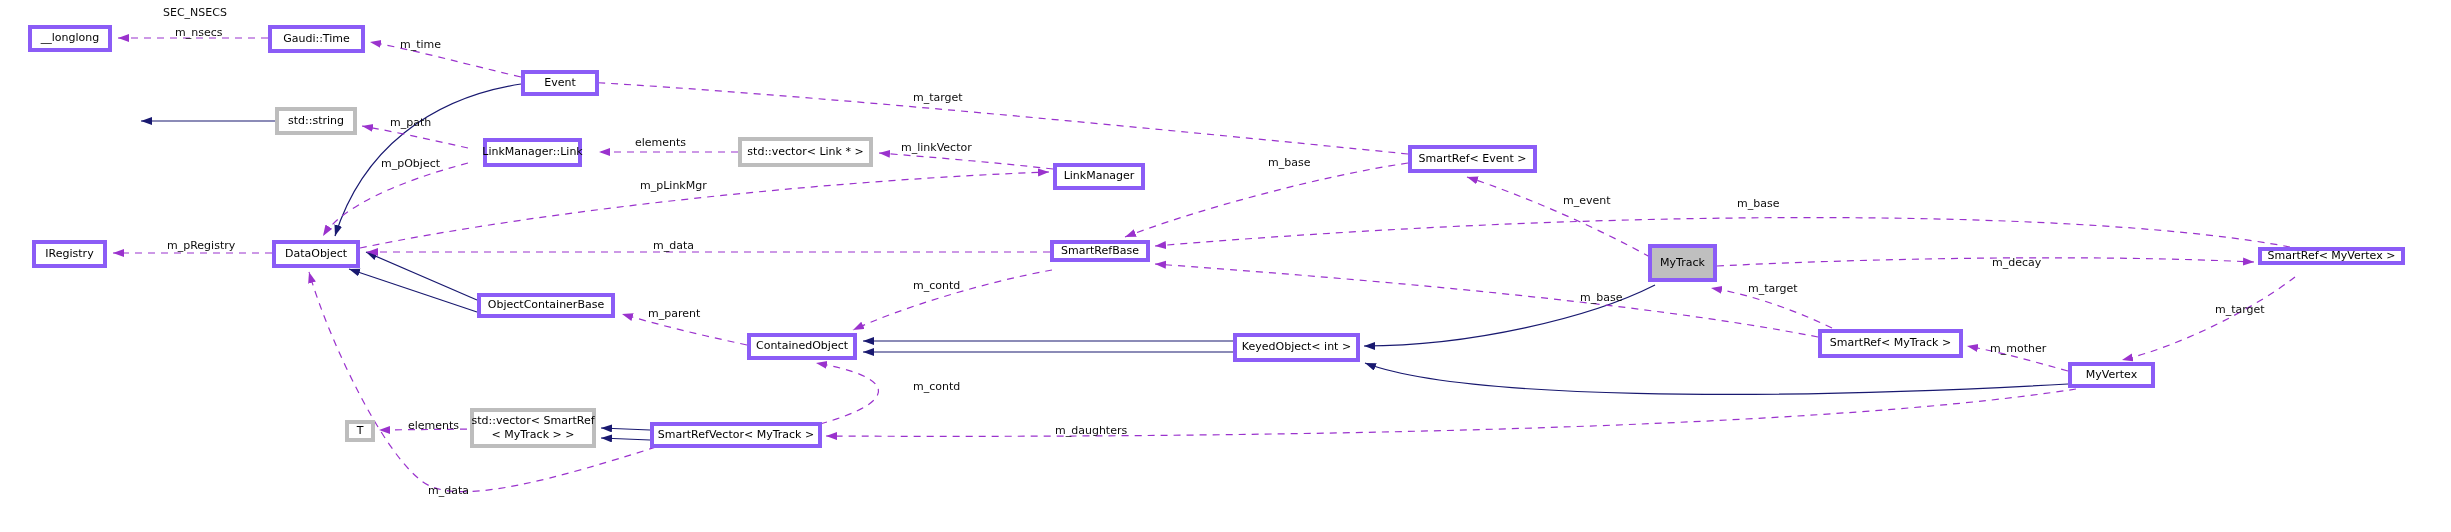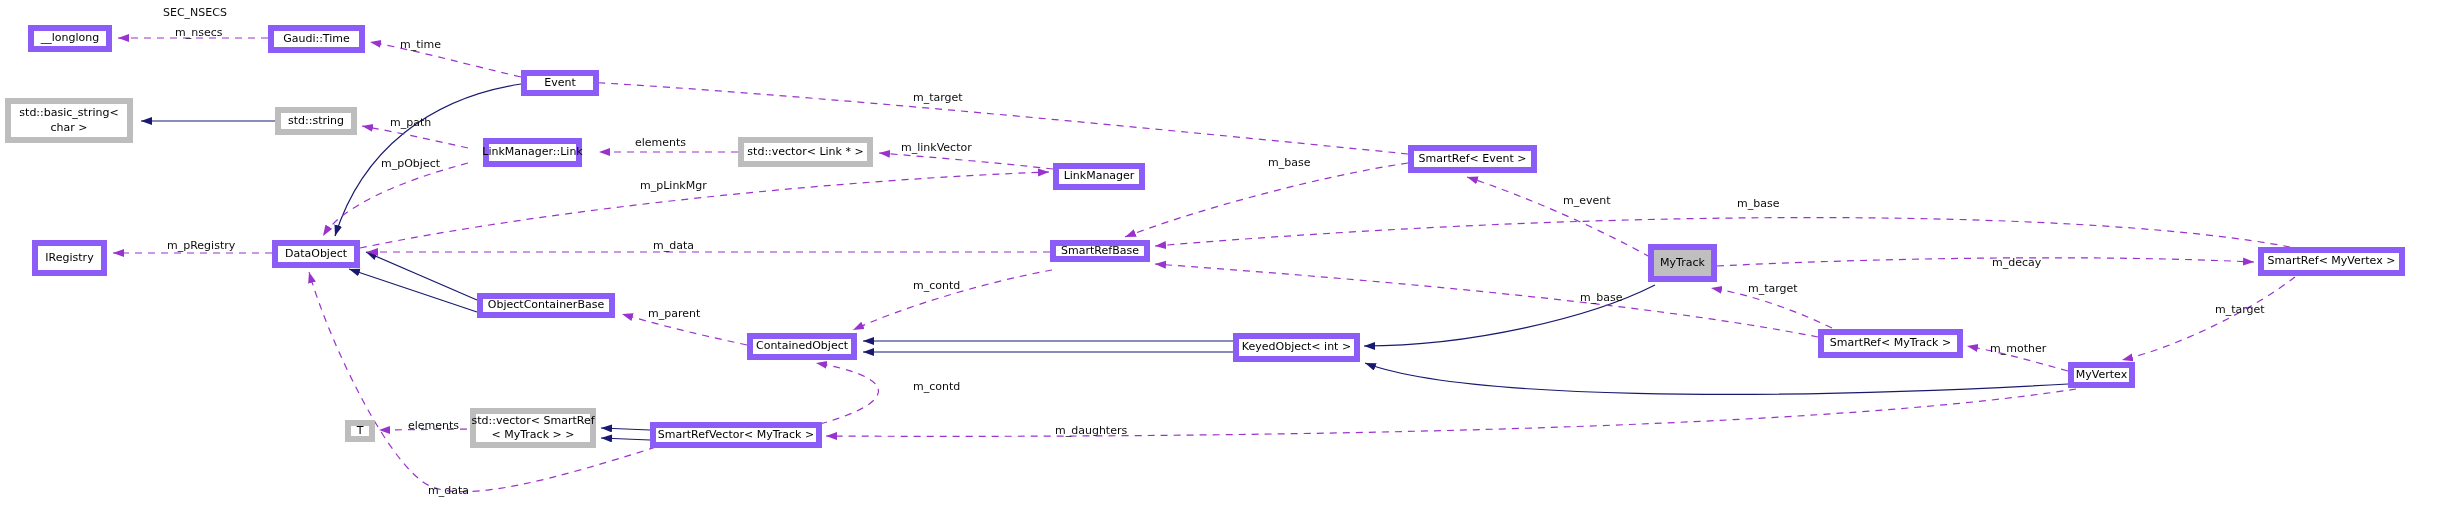--- a/index.html
+++ b/index.html
@@ -1,20 +1,20 @@
 <!DOCTYPE html>
 <html><head>
 <meta charset="utf-8">
 <style>
   html,body{margin:0;padding:0;background:#ffffff;}
   #canvas{position:relative;width:2451px;height:532px;background:#ffffff;overflow:hidden;
           font-family:"DejaVu Sans",sans-serif;}
   #edges{position:absolute;left:0;top:0;width:2451px;height:532px;}
   .node{position:absolute;display:flex;flex-direction:column;align-items:center;justify-content:center;
-        background:#ffffff;border:6px solid #8b5cf6;box-sizing:border-box;
+        background:#ffffff;border:4px solid #8b5cf6;box-sizing:border-box;
         font-size:11px;line-height:1.3;color:#000;white-space:nowrap;z-index:2;}
   .node.tpl{border-color:#bdbdbd;}
   .node.current{background:#bfbfbf;}
   .elabel{position:absolute;font-size:11px;color:#0d0d0d;white-space:nowrap;z-index:3;}
 </style>
 </head>
 <body>
 
 <div id="canvas">
 
@@ -71,67 +71,63 @@
 
   <div class="node" style="left:28px;top:25px;width:84px;height:27px">
       <span>__longlong</span>
     </div>
   <div class="node" style="left:268px;top:25px;width:97px;height:28px">
       <span>Gaudi::Time</span>
     </div>
   <div class="node" style="left:521px;top:70px;width:78px;height:26px">
       <span>Event</span>
     </div>
-  <div class="node tpl" style="left:5px;top:98px;width:128px;height:45px">
-      <span>std::basic_string&lt;</span>
-      <span>char &gt;</span>
-    </div>
   <div class="node tpl" style="left:275px;top:107px;width:82px;height:28px">
       <span>std::string</span>
     </div>
   <div class="node" style="left:483px;top:138px;width:99px;height:29px">
       <span>LinkManager::Link</span>
     </div>
   <div class="node tpl" style="left:738px;top:137px;width:135px;height:30px">
       <span>std::vector&lt; Link * &gt;</span>
     </div>
   <div class="node" style="left:1053px;top:163px;width:92px;height:27px">
       <span>LinkManager</span>
     </div>
   <div class="node" style="left:1408px;top:145px;width:129px;height:28px">
       <span>SmartRef&lt; Event &gt;</span>
     </div>
-  <div class="node" style="left:32px;top:240px;width:75px;height:36px">
+  <div class="node" style="left:32px;top:240px;width:75px;height:28px">
       <span>IRegistry</span>
     </div>
   <div class="node" style="left:272px;top:240px;width:88px;height:28px">
       <span>DataObject</span>
     </div>
   <div class="node" style="left:1050px;top:240px;width:100px;height:22px">
       <span>SmartRefBase</span>
     </div>
   <div class="node current" style="left:1648px;top:244px;width:69px;height:38px">
       <span>MyTrack</span>
     </div>
-  <div class="node" style="left:2258px;top:247px;width:147px;height:29px">
+  <div class="node" style="left:2258px;top:247px;width:147px;height:18px">
       <span>SmartRef&lt; MyVertex &gt;</span>
     </div>
   <div class="node" style="left:477px;top:293px;width:138px;height:25px">
       <span>ObjectContainerBase</span>
     </div>
   <div class="node" style="left:747px;top:333px;width:110px;height:27px">
       <span>ContainedObject</span>
     </div>
   <div class="node" style="left:1233px;top:333px;width:127px;height:29px">
       <span>KeyedObject&lt; int &gt;</span>
     </div>
   <div class="node" style="left:1818px;top:329px;width:145px;height:29px">
       <span>SmartRef&lt; MyTrack &gt;</span>
     </div>
-  <div class="node" style="left:2068px;top:362px;width:67px;height:26px">
+  <div class="node" style="left:2068px;top:362px;width:87px;height:26px">
       <span>MyVertex</span>
     </div>
   <div class="node tpl" style="left:345px;top:420px;width:30px;height:22px">
       <span>T</span>
     </div>
   <div class="node tpl" style="left:470px;top:408px;width:126px;height:40px">
       <span>std::vector&lt; SmartRef</span>
       <span>&lt; MyTrack &gt; &gt;</span>
     </div>
   <div class="node" style="left:650px;top:422px;width:172px;height:26px">

